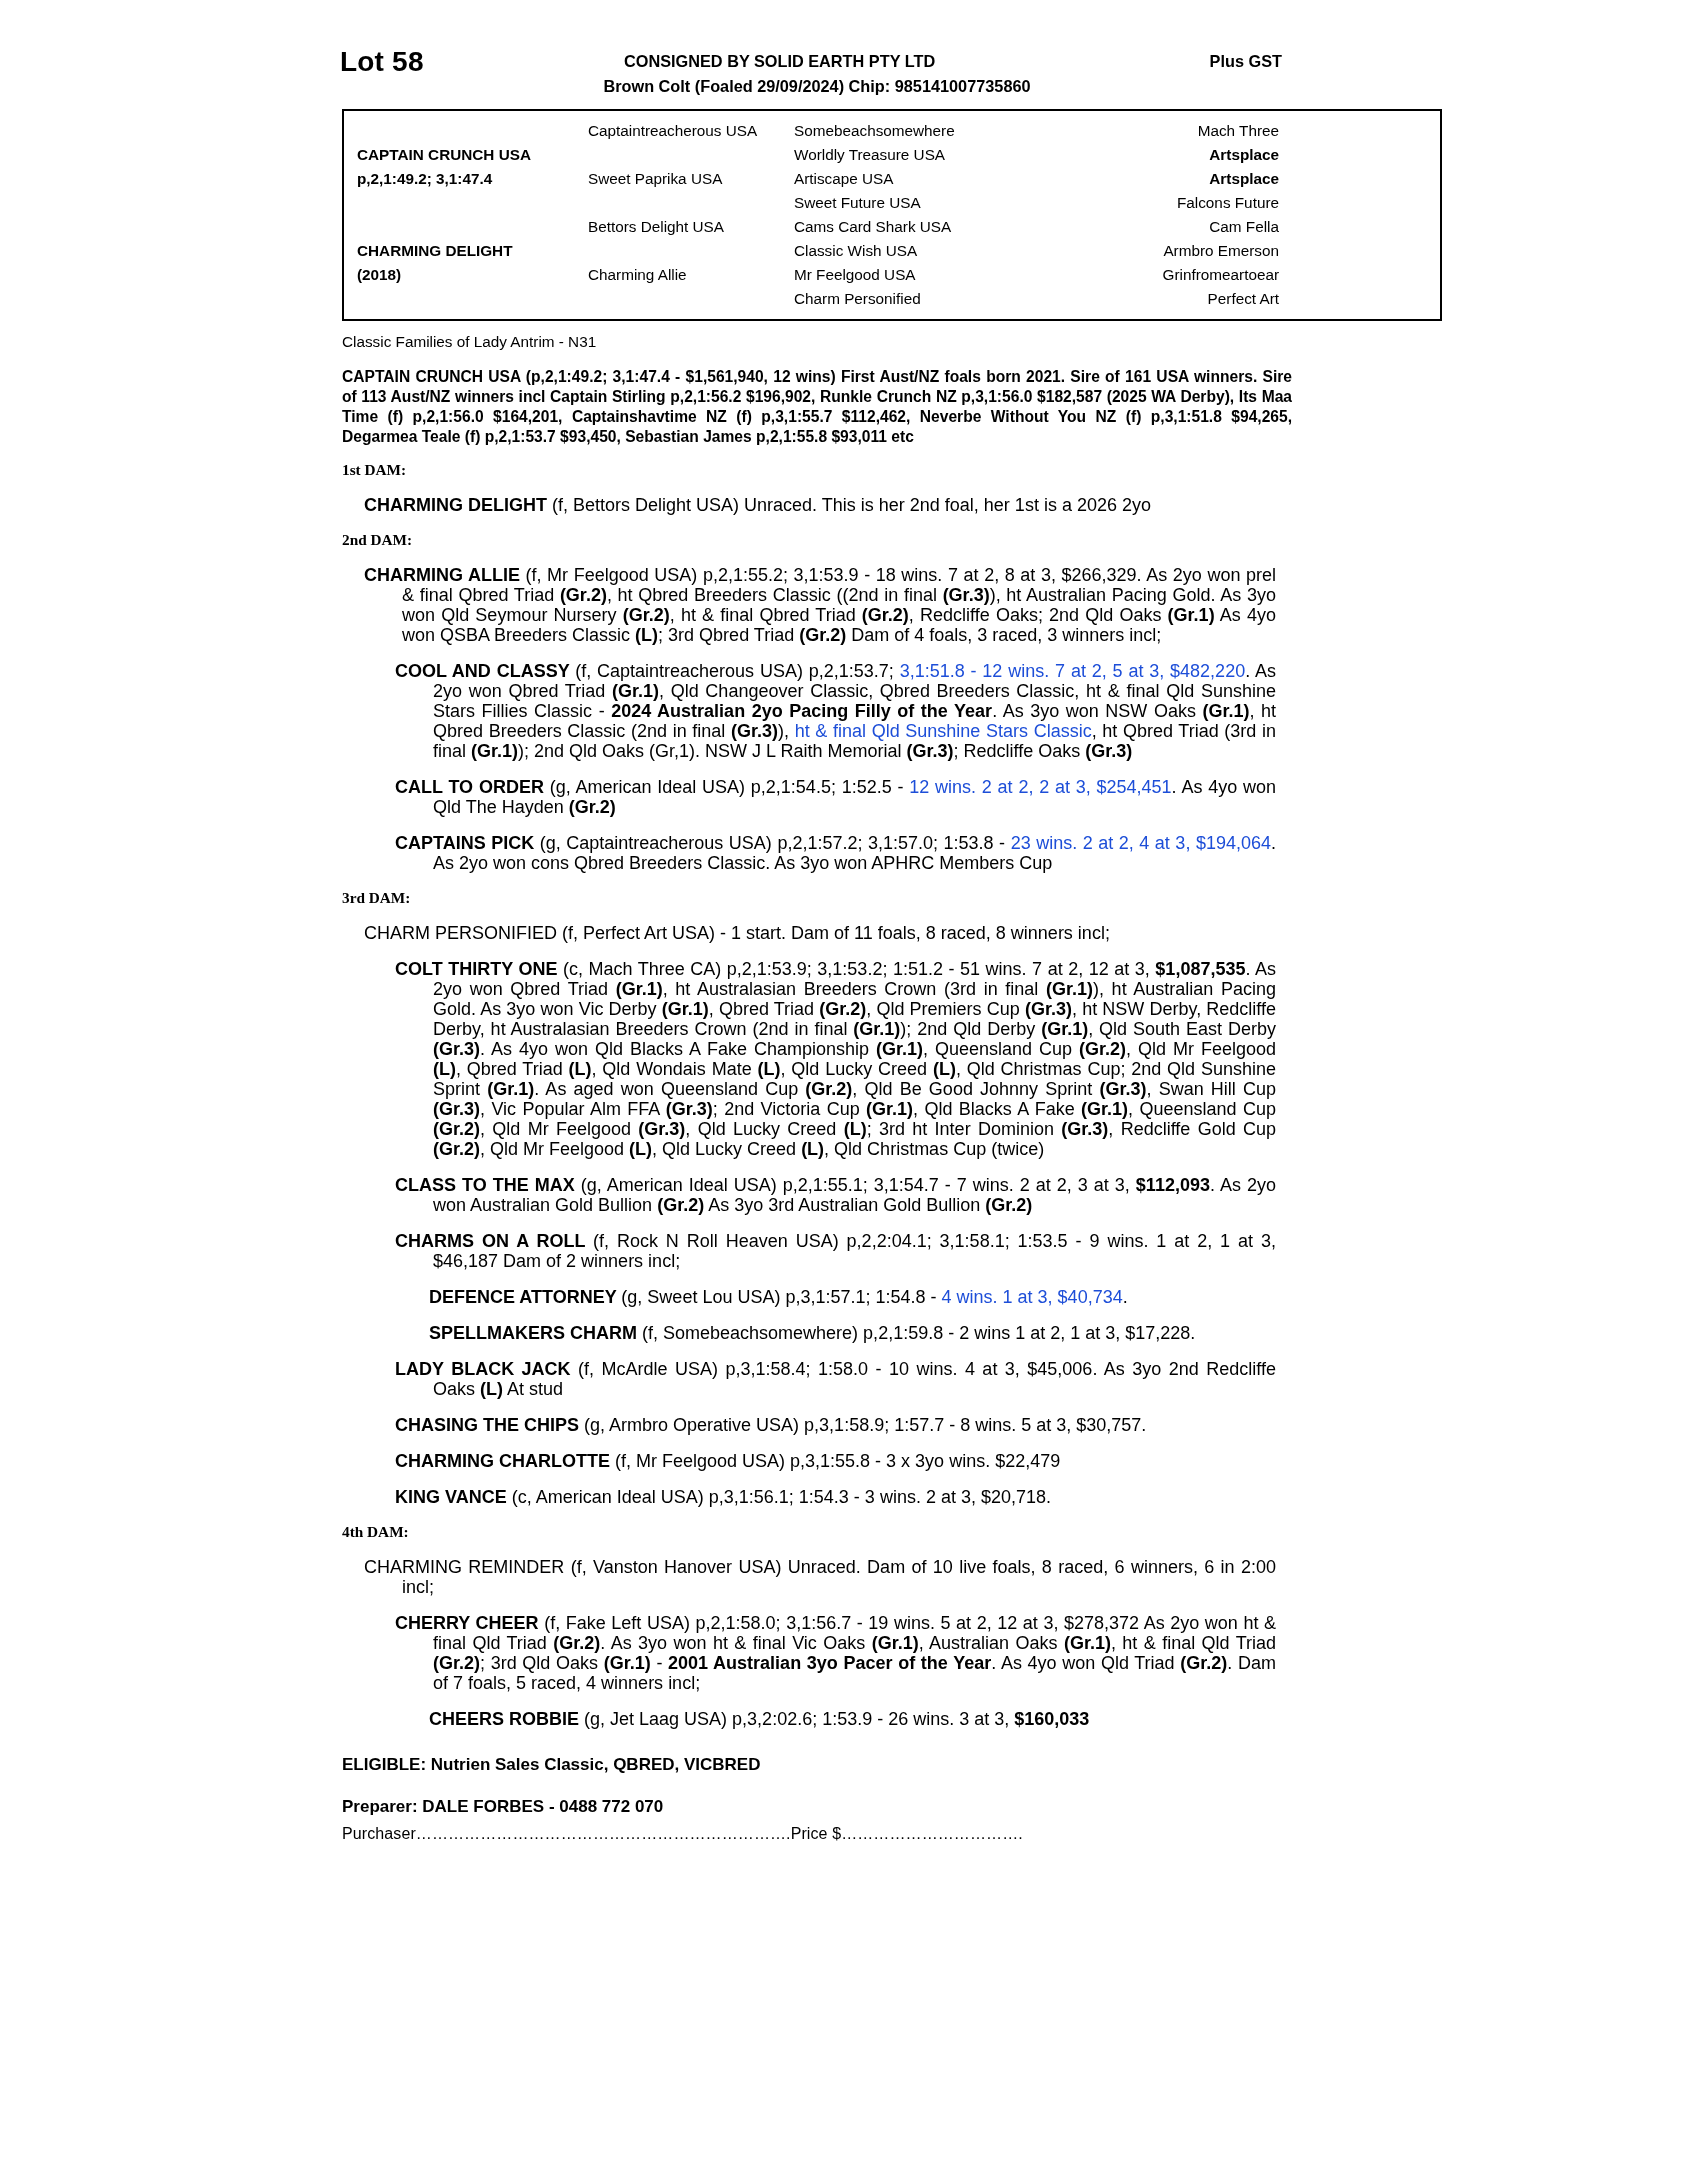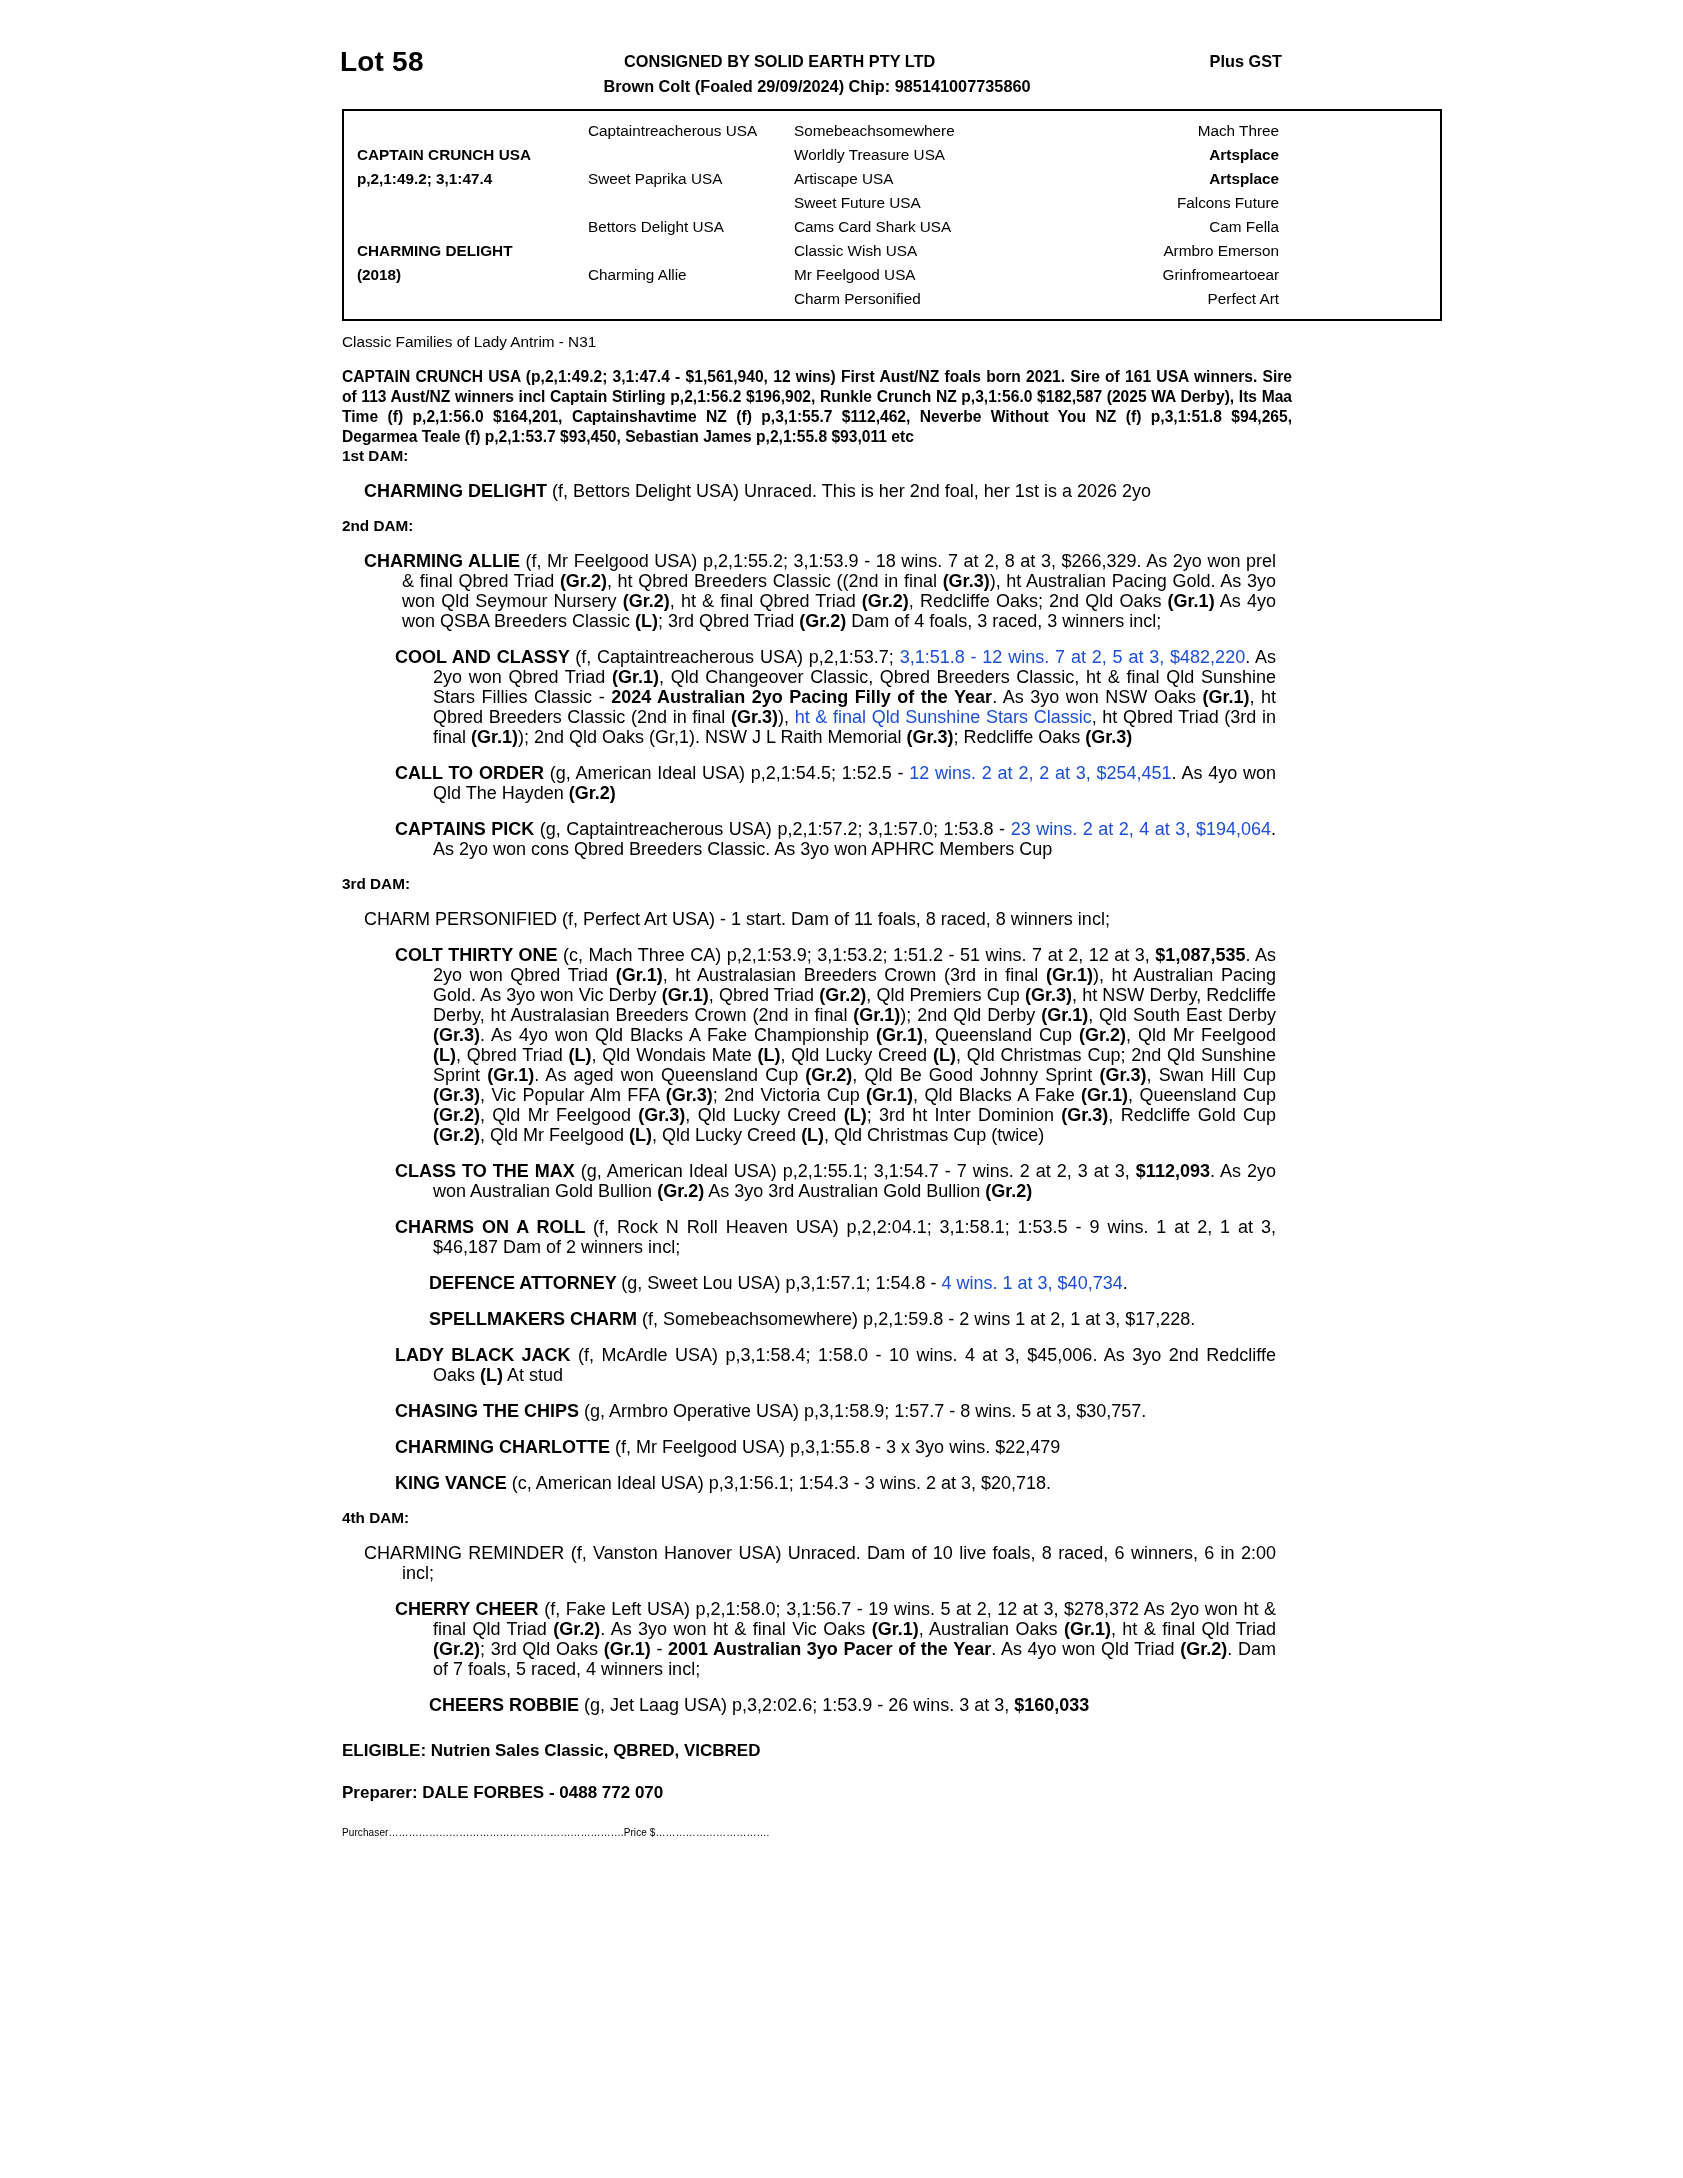--- a/index.html
+++ b/index.html
@@ -102,20 +102,22 @@
   .blk {
     font-size: 15.6px;
     line-height: 20px;
     font-weight: bold;
     text-align: justify;
     margin-top: 16px;
   }
   .damhead {
     font-size: 15.3px;
     font-weight: bold;
+    margin-top: 14px;
+    font-family: Liberation Serif, serif;
   }
   p.e {
     margin: 16px;
     font-size: 18px;
     line-height: 20px;
     text-align: justify;
   }
   .hang-0 {
     padding-left: 44px;
     text-indent: -38px;
@@ -133,22 +135,22 @@
     font-size: 17px;
     font-weight: bold;
     margin-top: 26px;
   }
   .preparer {
     font-size: 17px;
     font-weight: bold;
     margin-top: 22px;
   }
   .purchaser {
-    font-size: 10px;
-    margin-top: 24px;
+    font-size: 16px;
+    margin-top: 8px;
     letter-spacing: 0.1px;
   }
 </style>
 </head>
 <body>
 
 <div class="page">
   <div class="sheet">
 
     <div class="hdr">

